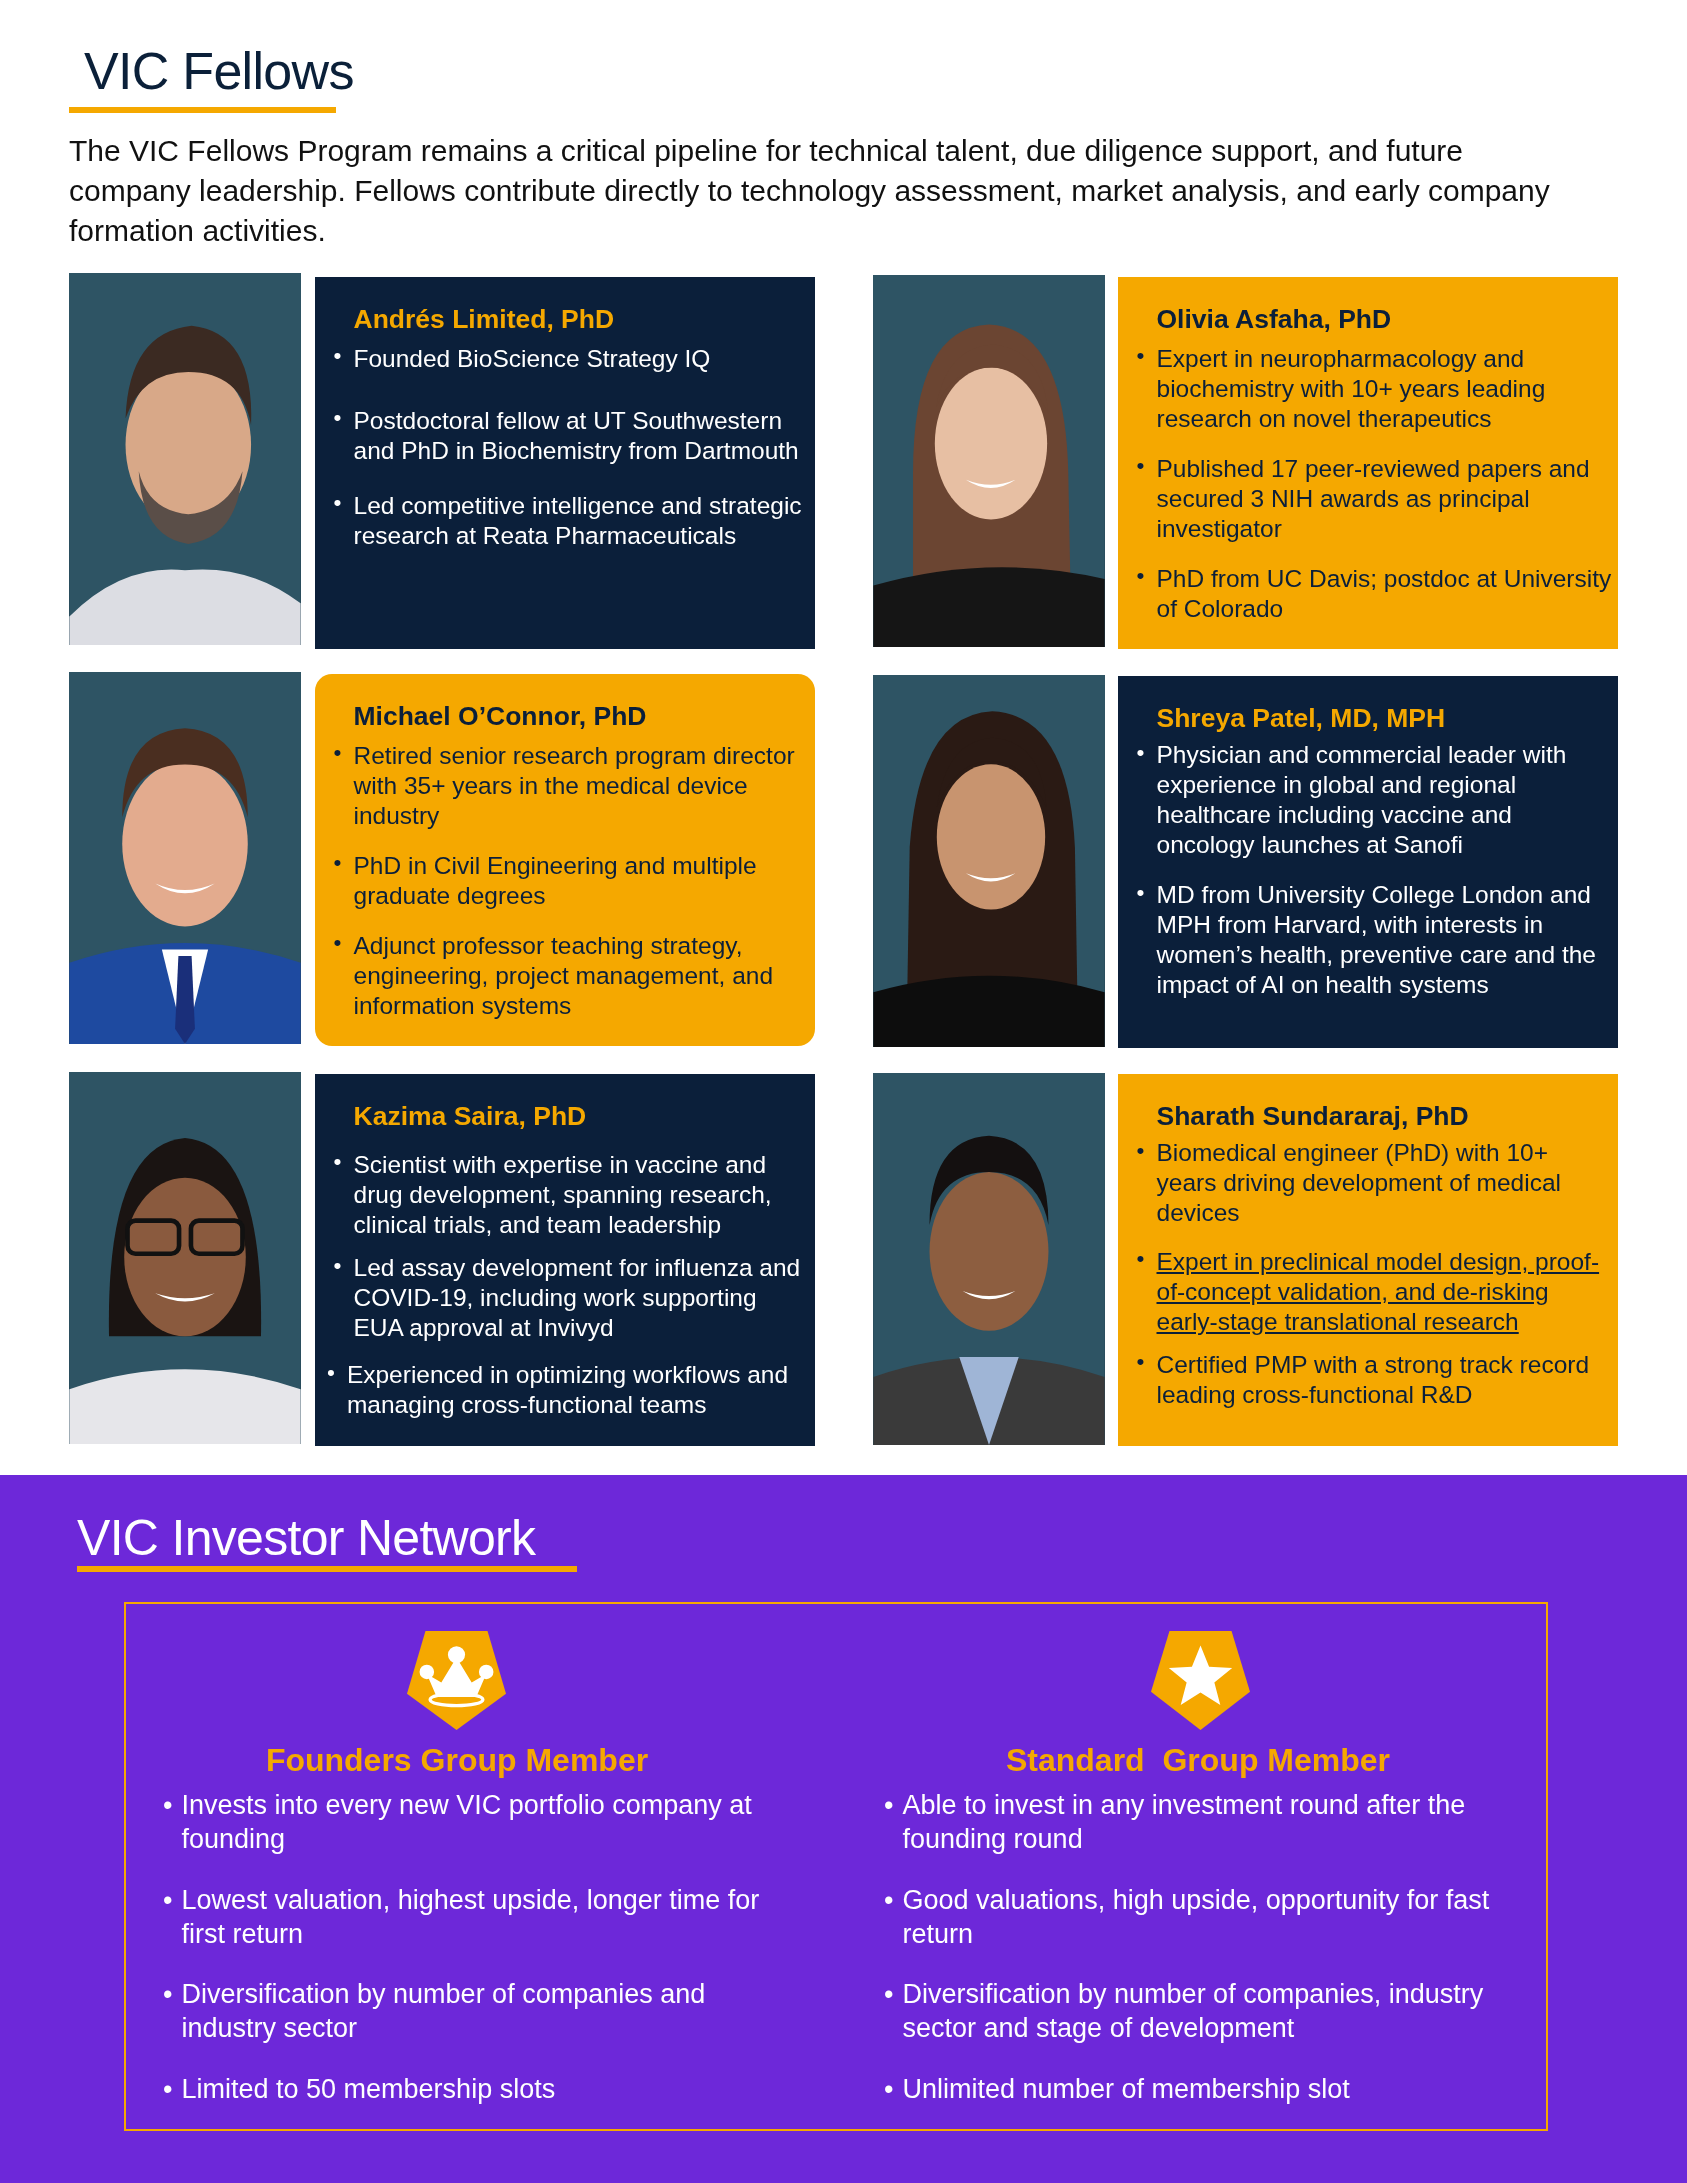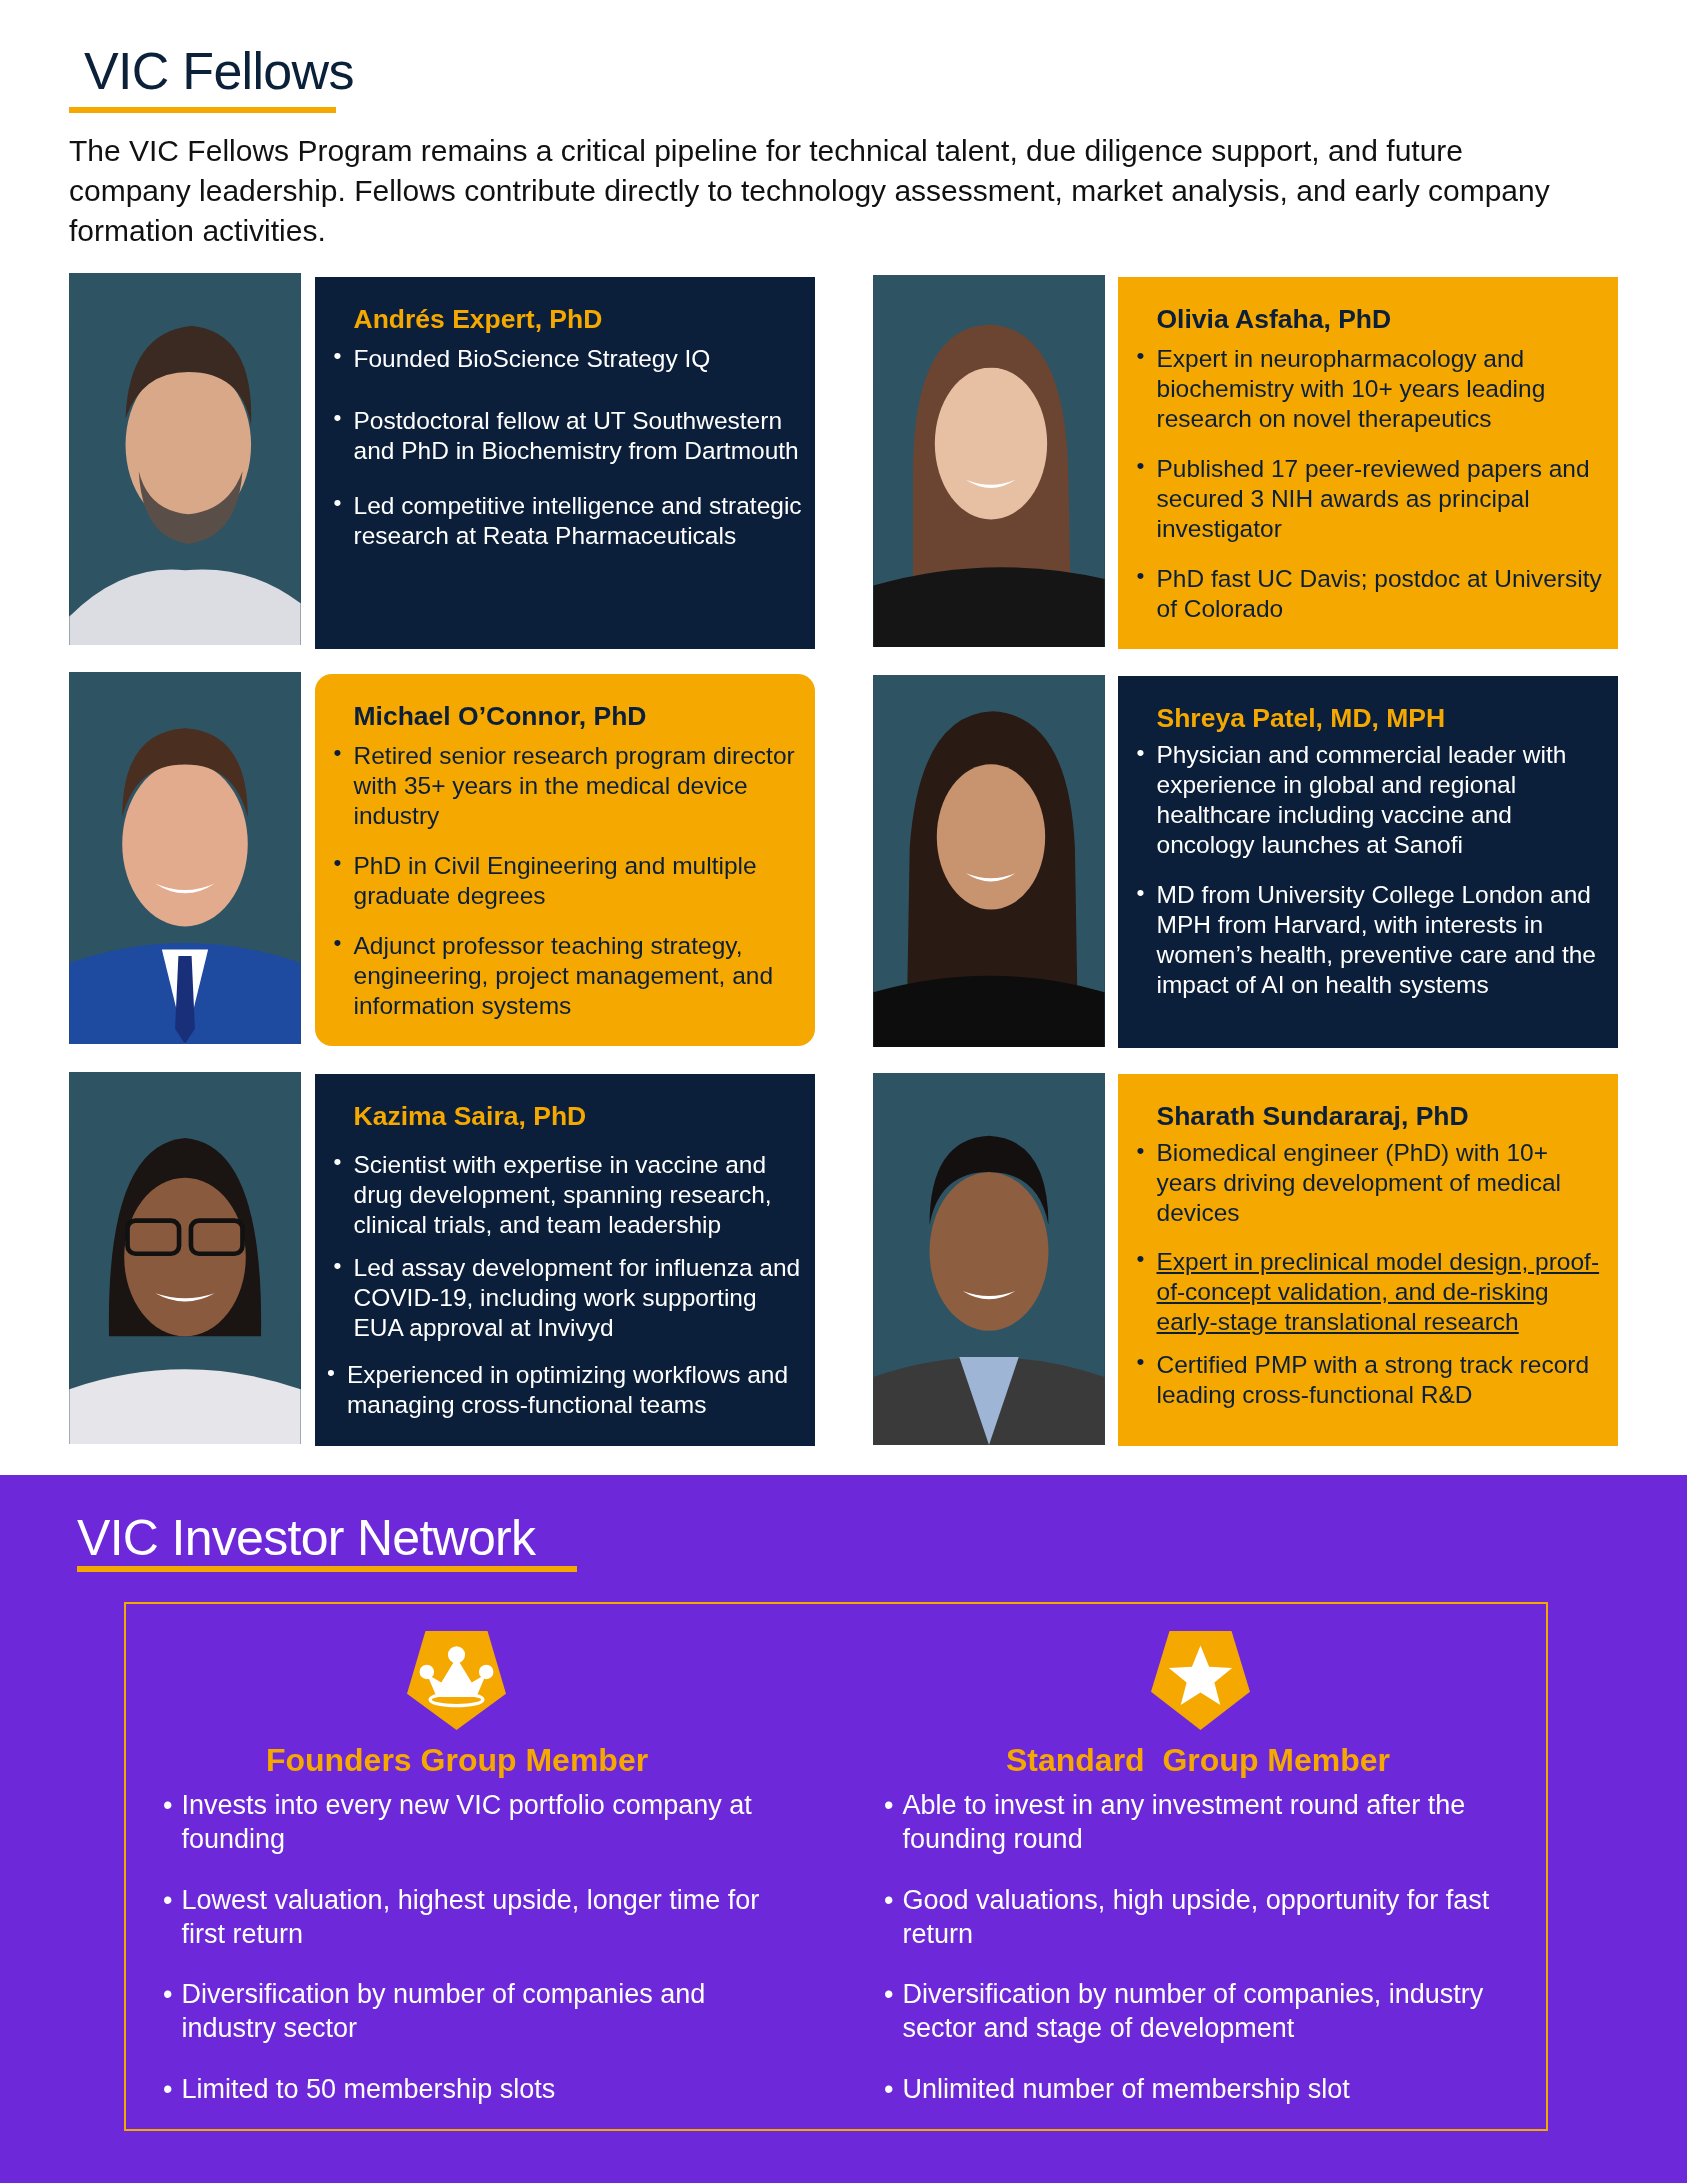--- a/index.html
+++ b/index.html
@@ -94,21 +94,21 @@
 <div class="photo" style="left:69px;top:273px;">
   <svg viewBox="0 0 350 563">
     <rect width="350" height="563" fill="#2e5464"></rect>
     <path d="M0 520 Q80 440 175 450 Q270 440 350 500 L350 563 L0 563Z" fill="#dcdde3"></path>
     <ellipse cx="180" cy="260" rx="95" ry="125" fill="#d8a888"></ellipse>
     <path d="M85 220 Q90 90 185 80 Q280 90 275 230 Q260 150 180 150 Q110 150 85 220Z" fill="#3b2a22"></path>
     <path d="M105 300 Q110 400 180 410 Q255 400 262 300 Q240 360 180 365 Q120 360 105 300Z" fill="#5a4e48"></path>
   </svg>
 </div>
 <div class="card navy" style="left:315px;top:277px;">
-  <div class="name">Andrés Expert, PhD</div>
+  <div class="name">Andrés Limited, PhD</div>
   <ul>
     <li style="margin-bottom:32px;">Founded BioScience Strategy IQ</li>
     <li style="margin-bottom:25px;">Postdoctoral fellow at UT Southwestern and PhD in Biochemistry from Dartmouth</li>
     <li>Led competitive intelligence and strategic research at Reata Pharmaceuticals</li>
   </ul>
 </div>
 
 <div class="photo" style="left:873px;top:275px;">
   <svg viewBox="0 0 350 563">
     <rect width="350" height="563" fill="#2e5464"></rect>
@@ -117,21 +117,21 @@
     <ellipse cx="178" cy="255" rx="85" ry="115" fill="#e7bfa3"></ellipse>
     <path d="M95 200 Q110 110 180 105 Q255 110 265 210 Q230 140 180 140 Q120 140 95 200Z" fill="#6b4532"></path>
     <path d="M140 310 Q178 335 215 310 Q178 325 140 310Z" fill="#ffffff"></path>
   </svg>
 </div>
 <div class="card gold" style="left:1118px;top:277px;">
   <div class="name">Olivia Asfaha, PhD</div>
   <ul>
     <li>Expert in neuropharmacology and biochemistry with 10+ years leading research on novel therapeutics</li>
     <li>Published 17 peer-reviewed papers and secured 3 NIH awards as principal investigator</li>
-    <li>PhD fast UC Davis; postdoc at University of Colorado</li>
+    <li>PhD from UC Davis; postdoc at University of Colorado</li>
   </ul>
 </div>
 
 <div class="photo" style="left:69px;top:672px;">
   <svg viewBox="0 0 350 563">
     <rect width="350" height="563" fill="#2e5464"></rect>
     <path d="M0 440 Q175 380 350 440 L350 563 L0 563Z" fill="#1e4aa0"></path>
     <path d="M140 420 L175 563 L210 420Z" fill="#ffffff"></path>
     <path d="M165 430 L185 430 L190 540 L175 563 L160 540Z" fill="#1a2f7a"></path>
     <ellipse cx="175" cy="260" rx="95" ry="125" fill="#e3ab8e"></ellipse>

